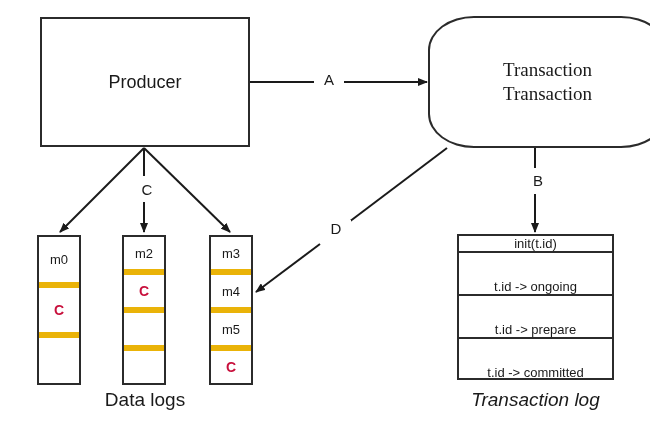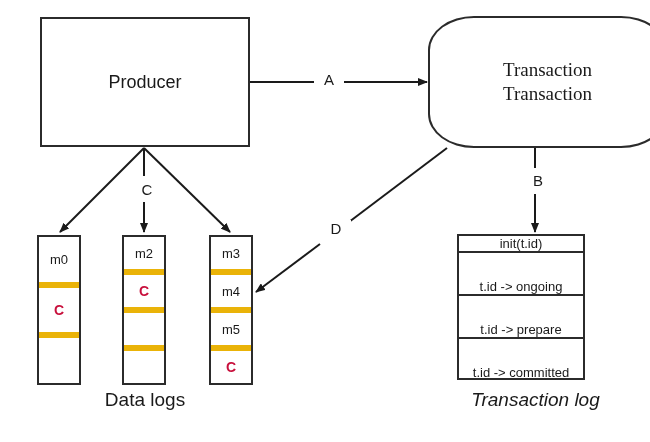--- a/index.html
+++ b/index.html
@@ -80,21 +80,21 @@
     font-size: 14px;
   }
   #col1 { left: 37px; }
   #col2 { left: 122px; }
   #col3 { left: 209px; }
 
   #txlog {
     position: absolute;
     left: 457px;
     top: 234px;
-    width: 128px;
+    width: 157px;
     height: 146px;
     box-sizing: border-box;
     border: 2px solid #2b2b2b;
     display: flex;
     flex-direction: column;
     background: #ffffff;
     gap: 26px;
   }
   #txlog .row {
     flex: 1 1 0;

